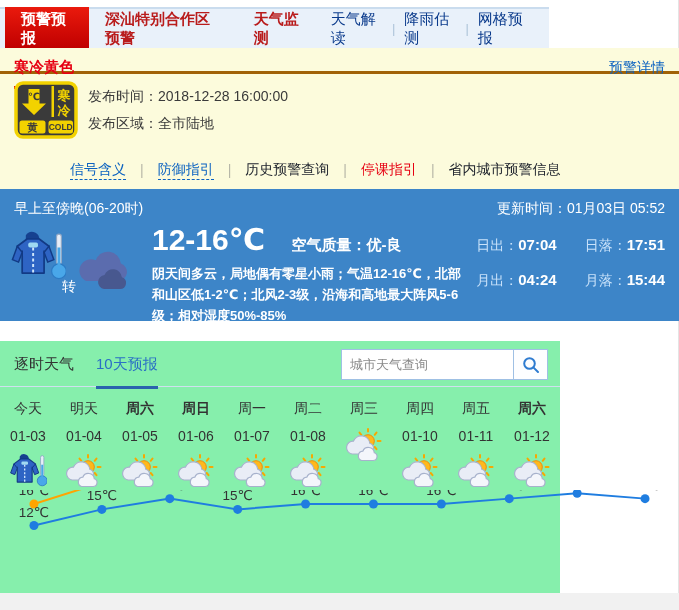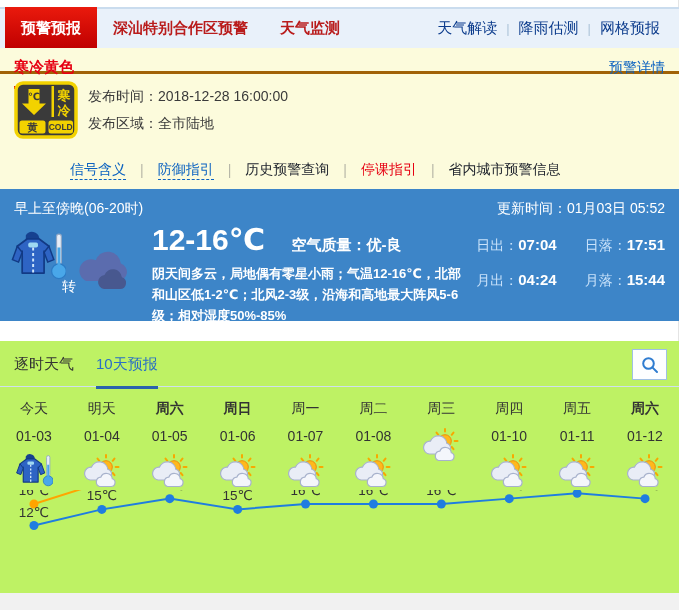--- a/index.html
+++ b/index.html
@@ -2,21 +2,21 @@
 <html><head>
 <meta charset="utf-8">
 <title>天气预警预报</title>
 <style>
   * { margin:0; padding:0; box-sizing:border-box; }
   html,body { background:#fff; }
   body { font-family:"Liberation Sans","DejaVu Sans",sans-serif; width:679px; height:610px; overflow:hidden; }
   #page { position:relative; width:679px; height:610px; background:#fff; border-right:1px solid #e4e4e4; }
 
   
-  .topnav { position:absolute; top:7px; left:0; width:679px; height:41px;
+  .topnav { position:absolute; top:7px; left:0; width:549px; height:41px;
             background:#e9f1fa; border-top:2px solid #cadcee; display:flex; align-items:stretch; }
   .topnav .tabs { display:flex; align-items:stretch; padding-left:5px; }
   .nav-tab { display:flex; align-items:center; padding:0 16px; font-size:15px; font-weight:bold;
              color:#b91c1c; cursor:pointer; }
   .nav-tab.active { background:linear-gradient(#ea1a0d,#c00000); color:#fff; margin-top:-2px; padding-top:2px; }
   .topnav .right { margin-left:auto; display:flex; align-items:center; padding-right:10px; }
   .nav-link { font-size:15px; font-weight:normal; color:#0b3b8c; cursor:pointer; padding:0 9px; }
   .nav-sep { color:#aec4d9; font-size:13px; }
 
   
@@ -46,21 +46,21 @@
   .cur-main { position:absolute; left:152px; top:4px; width:318px; }
   .cur-temp { font-size:30px; font-weight:bold; display:inline-block; }
   .cur-aq { font-size:15px; font-weight:bold; margin-left:22px; }
   .cur-desc { margin-top:6px; font-size:13px; line-height:1.62; font-weight:bold; }
   .sunmoon { position:absolute; right:14px; top:18px; display:grid;
              grid-template-columns:auto auto; grid-column-gap:28px; grid-row-gap:16px; }
   .sm-item { font-size:14px; color:#c9e2fa; white-space:nowrap; }
   .sm-item b { color:#fff; font-size:15px; }
 
   
-  .forecast { position:absolute; top:341px; left:0; width:679px; height:252px; background:#bef264; }
+  .forecast { position:absolute; top:341px; left:0; width:560px; height:252px; background:#86efac; }
   .fc-tabs { position:relative; height:46px; border-bottom:1px solid #cfe0ef; }
   .fc-tab { display:inline-block; margin-left:14px; margin-top:14px; font-size:15px; color:#333;
             padding-bottom:12px; cursor:pointer; }
   .fc-tab.active { color:#2a6fc5; border-bottom:3px solid #2b62ad; margin-left:22px; }
   .fc-search { position:absolute; right:12px; top:8px; display:flex; }
   .fc-search input { width:172px; height:31px; border:1px solid #9fc0e4; border-right:none;
                      padding:0 8px; font-size:13px; color:#555; outline:none;
                      font-family:"Liberation Sans","DejaVu Sans",sans-serif; }
   .fc-search input::placeholder { color:#8a8a8a; }
   .fc-search-btn { width:35px; height:31px; border:1px solid #9fc0e4; background:#fdfeff;
@@ -168,20 +168,21 @@
           <span class="sm-item"><span>月出：</span><b>04:24</b></span>
           <span class="sm-item"><span>月落：</span><b>15:44</b></span>
         </div>
     </div>
   </div>
 
   <div class="forecast">
     <div class="fc-tabs">
       <span id="fc-tabs-inner"><span class="fc-tab">逐时天气</span><span class="fc-tab active">10天预报</span></span>
       <span class="fc-search">
+        <input type="text" placeholder="城市天气查询" style="">
         <span class="fc-search-btn">
           <svg width="18" height="18" viewBox="0 0 18 18">
             <circle cx="7.5" cy="7.5" r="5.3" fill="none" stroke="#2f7cd0" stroke-width="2"></circle>
             <line x1="11.6" y1="11.6" x2="16" y2="16" stroke="#2f7cd0" stroke-width="2" stroke-linecap="round"></line>
           </svg>
         </span>
       </span>
     </div>
     <div class="day-row" id="day-row">
         <div class="day-col">

